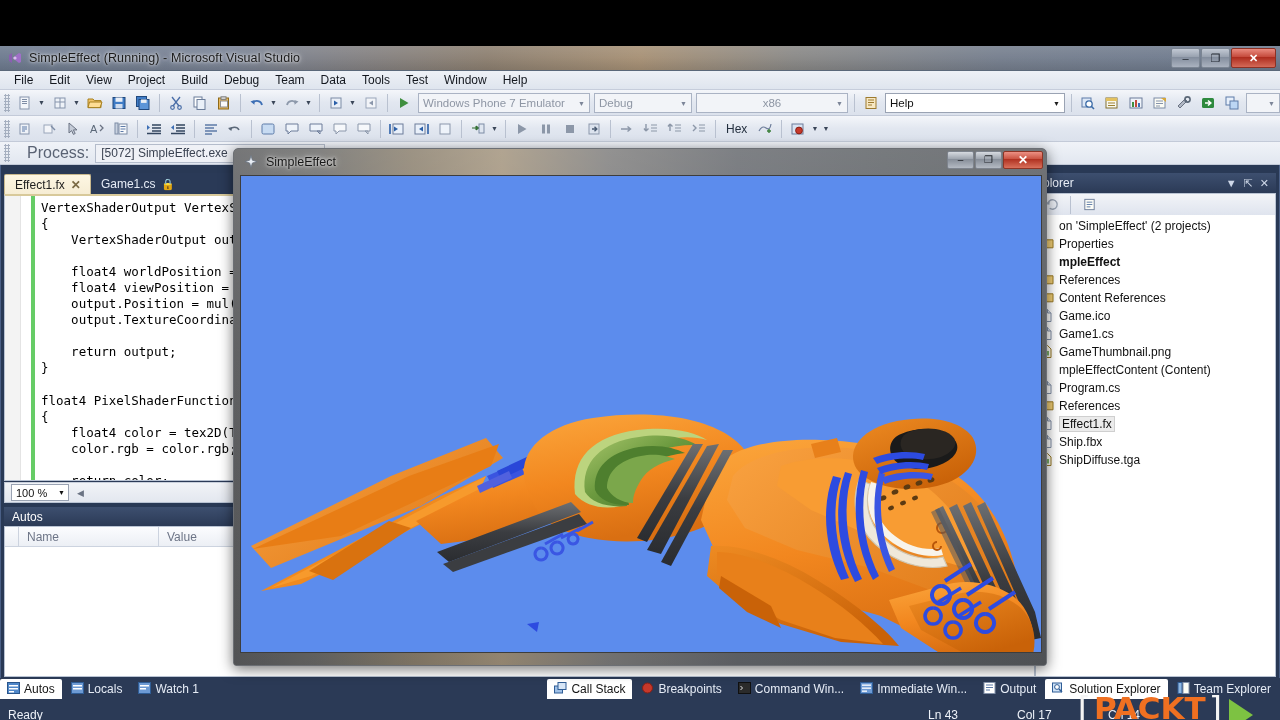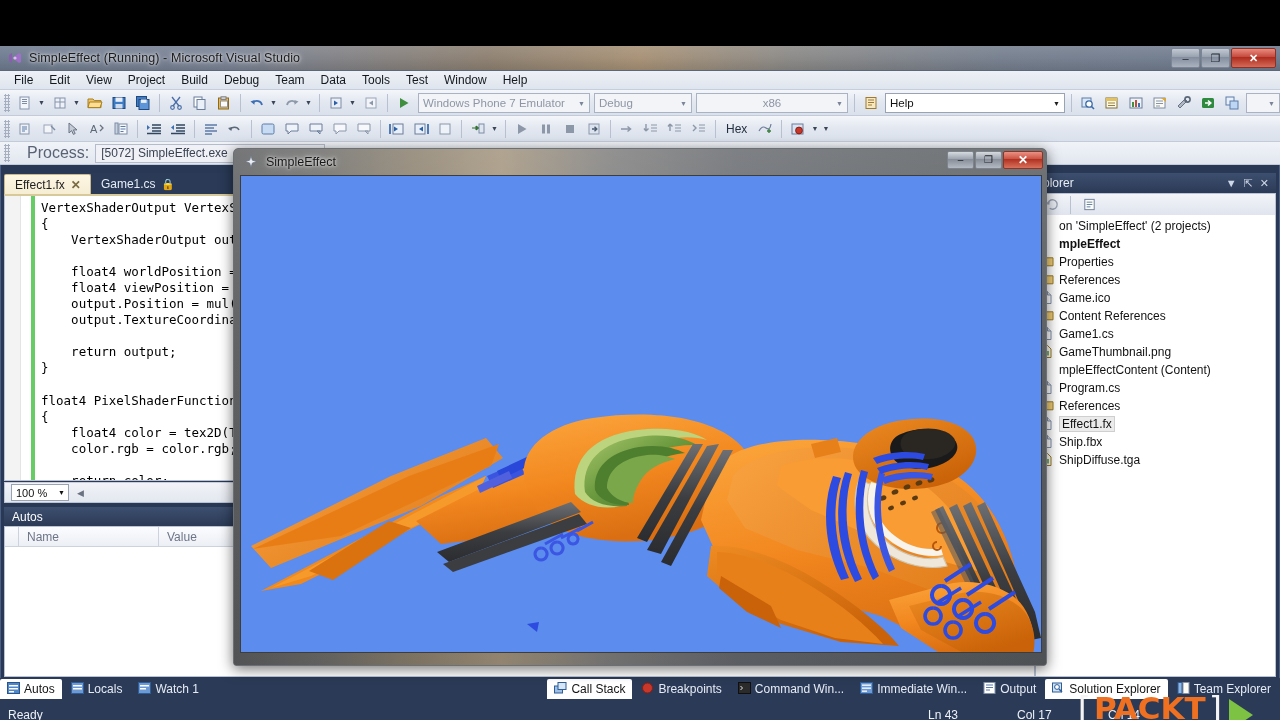--- a/index.html
+++ b/index.html
@@ -805,56 +805,56 @@
             <path d="M5 5.5 h6 M5 8 h6 M5 10.5 h4" stroke="#5d7ba8"></path>
           </svg>
       </div>
     </div>
 
     <div class="sol-tree">
       <div class="tree-row">
         <span class="tr-icon"></span>
         <span class="tr-label">on 'SimpleEffect' (2 projects)</span>
       </div>
-      <div class="tree-row bold">
-        <span class="tr-icon"></span>
-        <span class="tr-label">mpleEffect</span>
-      </div>
       <div class="tree-row">
         <span class="tr-icon">
           <svg width="14" height="12" viewBox="0 0 14 12">
               <path d="M0.5 1.5 h4 l1 1.3 H13 v8 H0.5 Z" fill="#f0cd75" stroke="#9a7a25"></path>
             </svg>
         </span>
         <span class="tr-label">Properties</span>
       </div>
+      <div class="tree-row bold">
+        <span class="tr-icon"></span>
+        <span class="tr-label">mpleEffect</span>
+      </div>
       <div class="tree-row">
         <span class="tr-icon">
           <svg width="14" height="12" viewBox="0 0 14 12">
               <path d="M0.5 1.5 h4 l1 1.3 H13 v8 H0.5 Z" fill="#f0cd75" stroke="#9a7a25"></path>
             </svg>
         </span>
         <span class="tr-label">References</span>
+      </div>
+      <div class="tree-row">
+        <span class="tr-icon">
+          <svg width="14" height="12" viewBox="0 0 14 12">
+              <path d="M0.5 1.5 h4 l1 1.3 H13 v8 H0.5 Z" fill="#f0cd75" stroke="#9a7a25"></path>
+            </svg>
+        </span>
+        <span class="tr-label">Content References</span>
       </div>
       <div class="tree-row">
         <span class="tr-icon">
           <svg width="12" height="13" viewBox="0 0 12 13">
               <path d="M1 0.5 h6.5 L11 4 v8.5 H1 Z" fill="#fff" stroke="#8593ab"></path>
               <path d="M7.5 0.5 v3.5 H11" fill="#dfe6f0" stroke="#8593ab"></path>
             </svg>
         </span>
         <span class="tr-label">Game.ico</span>
-      </div>
-      <div class="tree-row">
-        <span class="tr-icon">
-          <svg width="14" height="12" viewBox="0 0 14 12">
-              <path d="M0.5 1.5 h4 l1 1.3 H13 v8 H0.5 Z" fill="#f0cd75" stroke="#9a7a25"></path>
-            </svg>
-        </span>
-        <span class="tr-label">Content References</span>
       </div>
       <div class="tree-row">
         <span class="tr-icon">
           <svg width="12" height="13" viewBox="0 0 12 13">
               <path d="M1 0.5 h6.5 L11 4 v8.5 H1 Z" fill="#fff" stroke="#8593ab"></path>
               <path d="M7.5 0.5 v3.5 H11" fill="#dfe6f0" stroke="#8593ab"></path>
             </svg>
         </span>
         <span class="tr-label">Game1.cs</span>
       </div>

